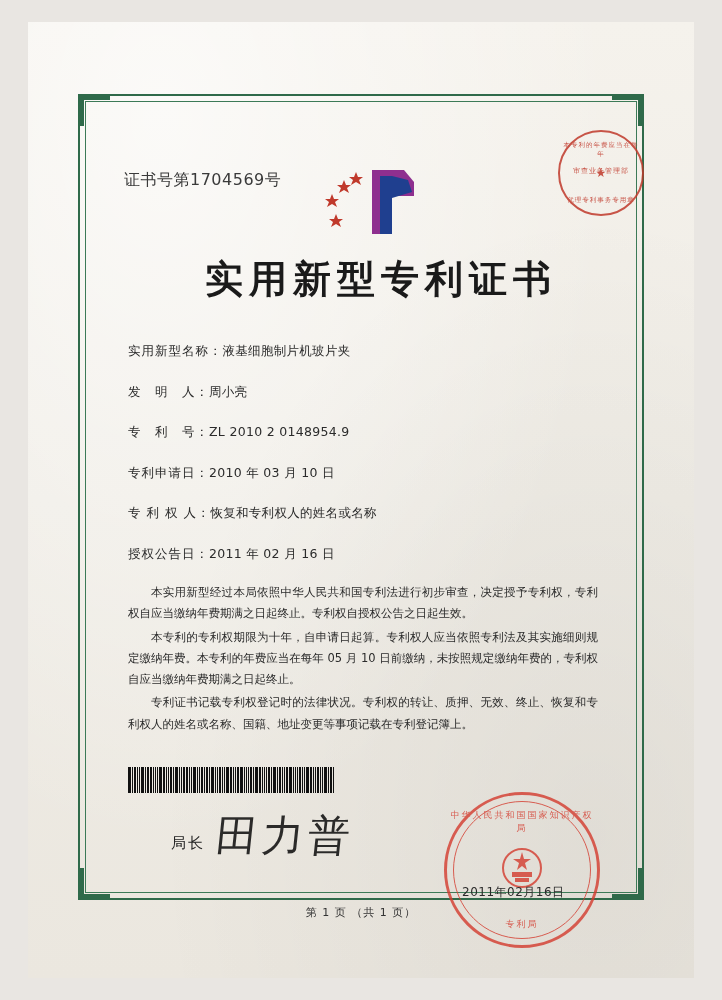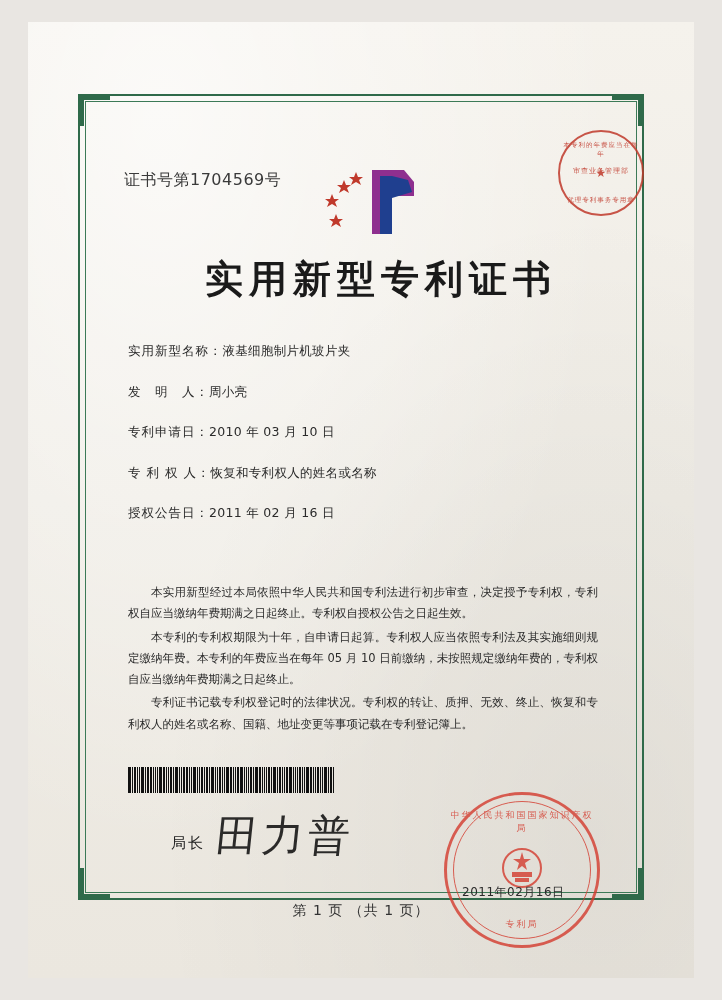--- a/index.html
+++ b/index.html
@@ -135,21 +135,21 @@
     width:64px;height:56px;
   }
 
   .seal-date{
     position:absolute;left:434px;top:862px;
     font-size:12px;color:#2b2b2b;letter-spacing:.5px;
   }
 
   .footer{
     position:absolute;left:0;right:0;bottom:58px;
-    text-align:center;font-size:14px;color:#333;letter-spacing:1px;
+    text-align:center;font-size:11px;color:#333;letter-spacing:1px;
   }
 </style>
 </head>
 <body>
 
 <div class="page">
   <div class="paper-tex"></div>
 
   <div class="border-outer"></div>
   <div class="border-inner"></div>
@@ -185,20 +185,23 @@
   <div class="title">实用新型专利证书</div>
 
   <div class="fields">
     <div class="field">
       <span class="lab">实用新型名称：</span><span class="val">液基细胞制片机玻片夹</span>
     </div>
     <div class="field">
       <span class="lab">发　明　人：</span><span class="val">周小亮</span>
     </div>
     <div class="field">
+      <span class="lab">专　利　号：</span><span class="val">ZL 2010 2 0148954.9</span>
+    </div>
+    <div class="field">
       <span class="lab">专利申请日：</span><span class="val">2010 年 03 月 10 日</span>
     </div>
     <div class="field">
       <span class="lab">专 利 权 人：</span><span class="val">恢复和专利权人的姓名或名称</span>
     </div>
     <div class="field">
       <span class="lab">授权公告日：</span><span class="val">2011 年 02 月 16 日</span>
     </div>
   </div>
 

